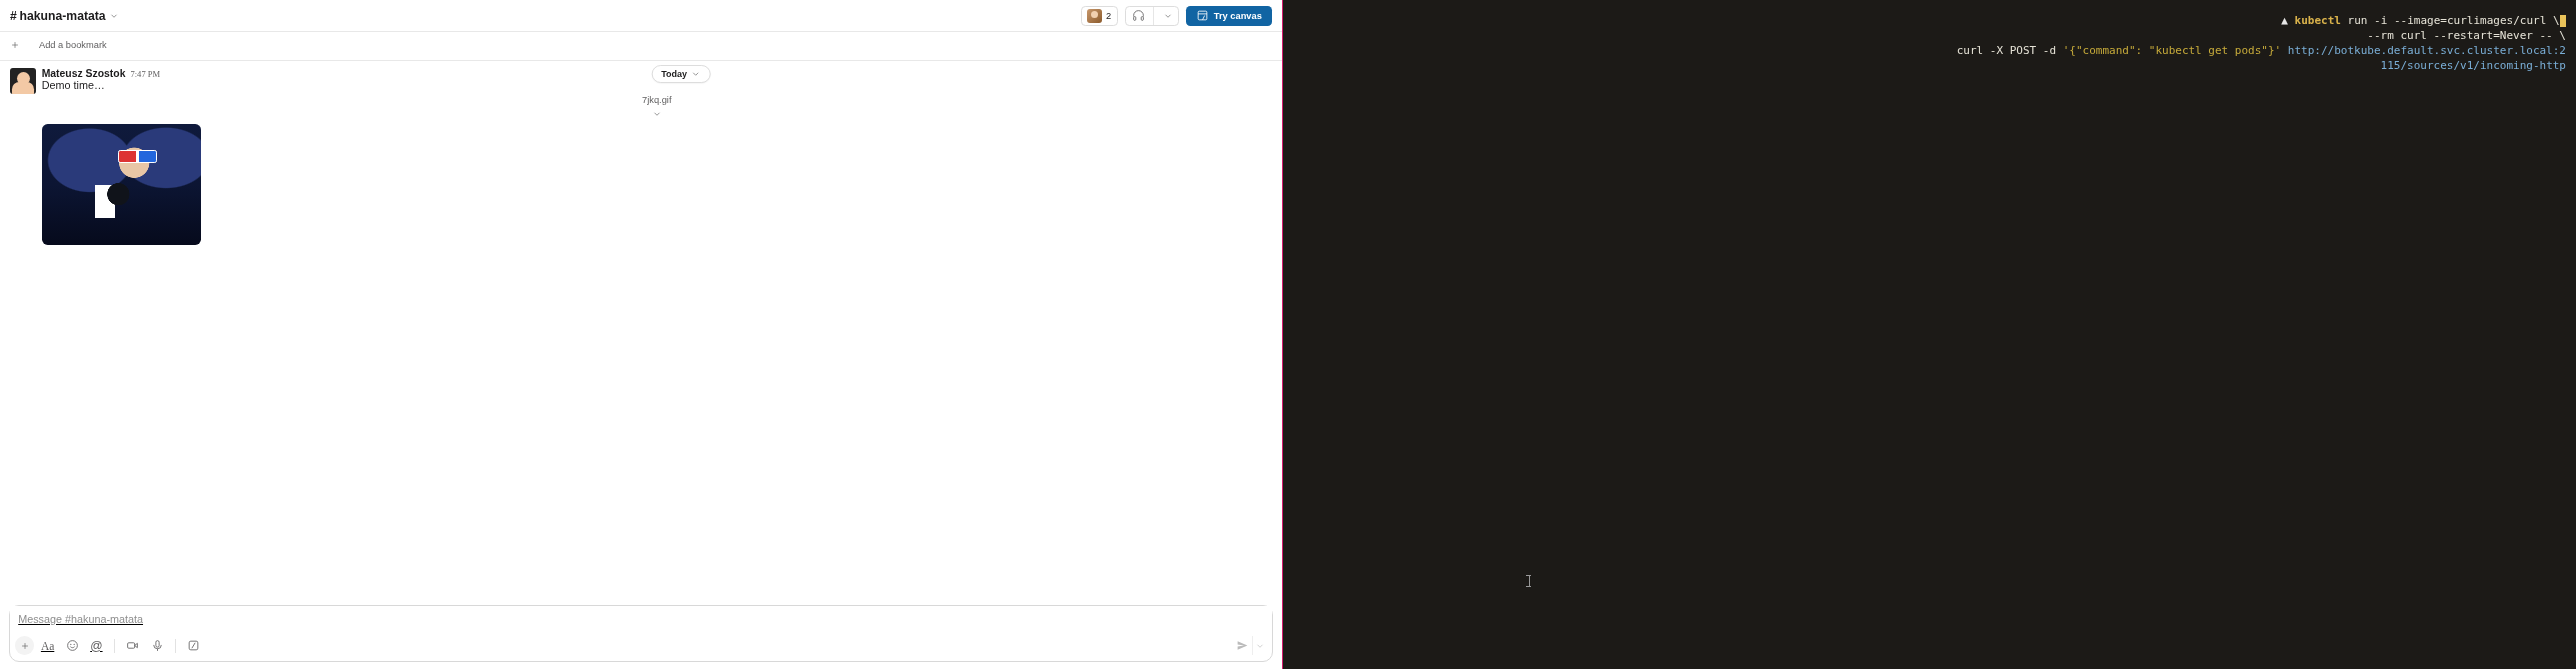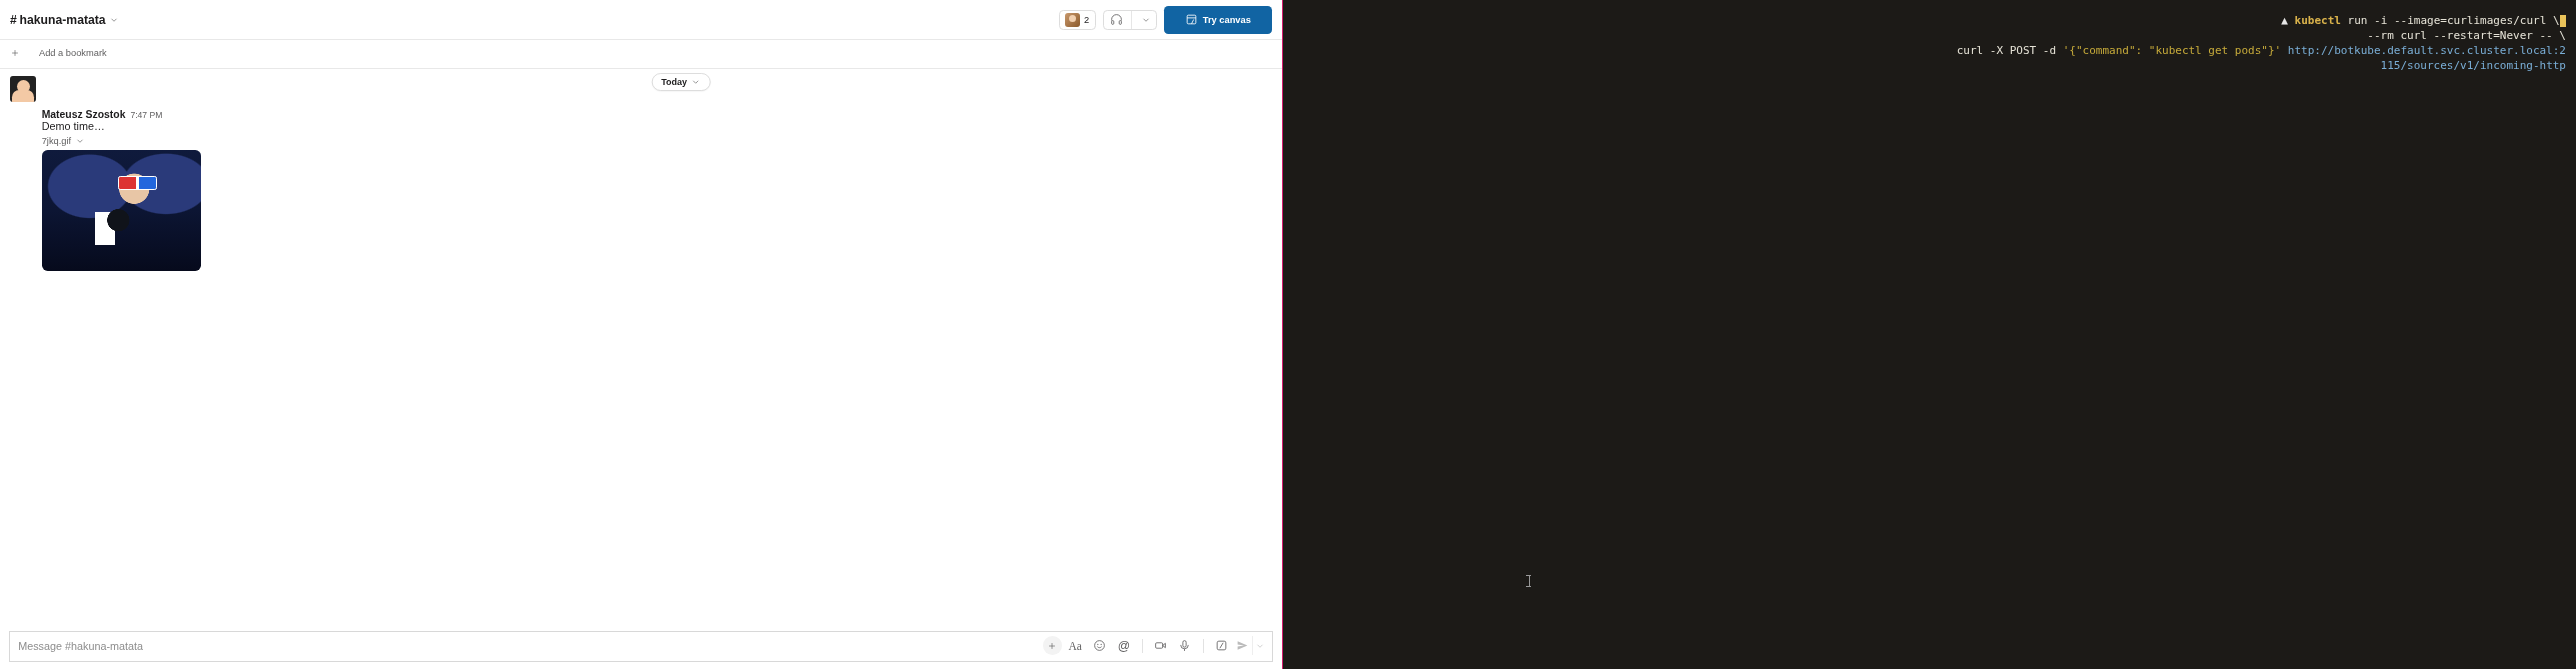--- a/index.html
+++ b/index.html
@@ -71,21 +71,21 @@
   .huddle {
     display:inline-flex; align-items:center; gap:2.9px;
     border:0.7px solid #dddddd; border-radius:4.3px; height:20px;
     cursor:pointer; background:#fff;
   }
   .huddle .hp { padding:0 5.7px; display:flex; align-items:center; }
   .huddle .sep { width:0.7px; align-self:stretch; background:#e6e6e6; }
   .try-canvas {
     display:inline-flex; align-items:center; gap:4.3px;
     background:#1164a3; color:#fff; font-weight:700;
-    border-radius:4.3px; height:28px; padding:0 21px;
+    border-radius:4.3px; height:20px; padding:0 10px;
     font-size:9.3px; cursor:pointer;
   }
   .try-canvas svg { stroke:#fff; }
 
   .bookmarks {
     padding: 5.7px 10px 7.2px 5.7px;
     border-bottom: 0.7px solid #e8e8e8;
   }
   .add-bookmark {
     display:inline-flex; align-items:center; gap:19px;
@@ -130,28 +130,28 @@
   .avatar-lg::before{
     content:""; position:absolute; top:4.3px; left:6.5px;
     width:13px; height:13px; border-radius:50%;
     background:#f3c9a5;
   }
   .avatar-lg::after{
     content:""; position:absolute; top:14.3px; left:2.2px;
     width:21.5px; height:14.3px; border-radius:7.2px 7.2px 0 0;
     background:#f3c9a5;
   }
-  .msg-body { flex:1; min-width:0;margin-top:33px; }
+  .msg-body { flex:1; min-width:0; }
   .msg-head { display:flex; align-items:baseline; gap:5px; }
   .msg-user { font-weight:900; font-size:10.4px; color:#1d1c1d; cursor:pointer; }
-  .msg-time { font-size:8.6px; color:#616061; cursor:pointer; }
+  .msg-time { font-size:8.6px; color:#616061; cursor:pointer;font-family:Liberation Serif, serif; }
   .msg-text { font-size:10.8px; color:#1d1c1d; margin-top:0.7px; }
   .attach-line {
     display:flex; align-items:center; gap:4.3px;
-    margin-top:3.6px; font-size:9.3px; color:#616061; cursor:pointer;
+    margin-top:3.6px; font-size:9.3px; color:#616061; cursor:pointer;flex-direction:column;
   }
   .attach-line svg{ stroke:#616061; }
 
   
   .gif {
     margin-top:4.3px;
     width:159px; height:121px;
     border-radius:5.7px;
     background:
       radial-gradient(circle at 58% 32%, #e8c6a6 0 12%, transparent 12.5%),
@@ -172,23 +172,23 @@
       linear-gradient(90deg,#d33 0 46%, #fff 46% 54%, #2266dd 54% 100%);
     border:1.4px solid #fff;
   }
 
   
   .composer-wrap {
     padding: 0 8.6px 7.2px 8.6px;
   }
   .composer {
     border:0.7px solid #d8d8d8;
-    border-radius:0;
+    border-radius:10px;
     background:#fff;
-    display:flex; flex-direction:row;
+    display:flex; flex-direction:column;text-decoration:underline;
   }
   .composer-input {
     border:none; outline:none;
     font-size:10.8px; padding:7.2px 8.6px;
     color:#1d1c1d;
     width:100%;
   }
   .composer-input::placeholder { color:#8d8d8d; }
   .composer-toolbar {
     display:flex; align-items:center; justify-content:space-between;

